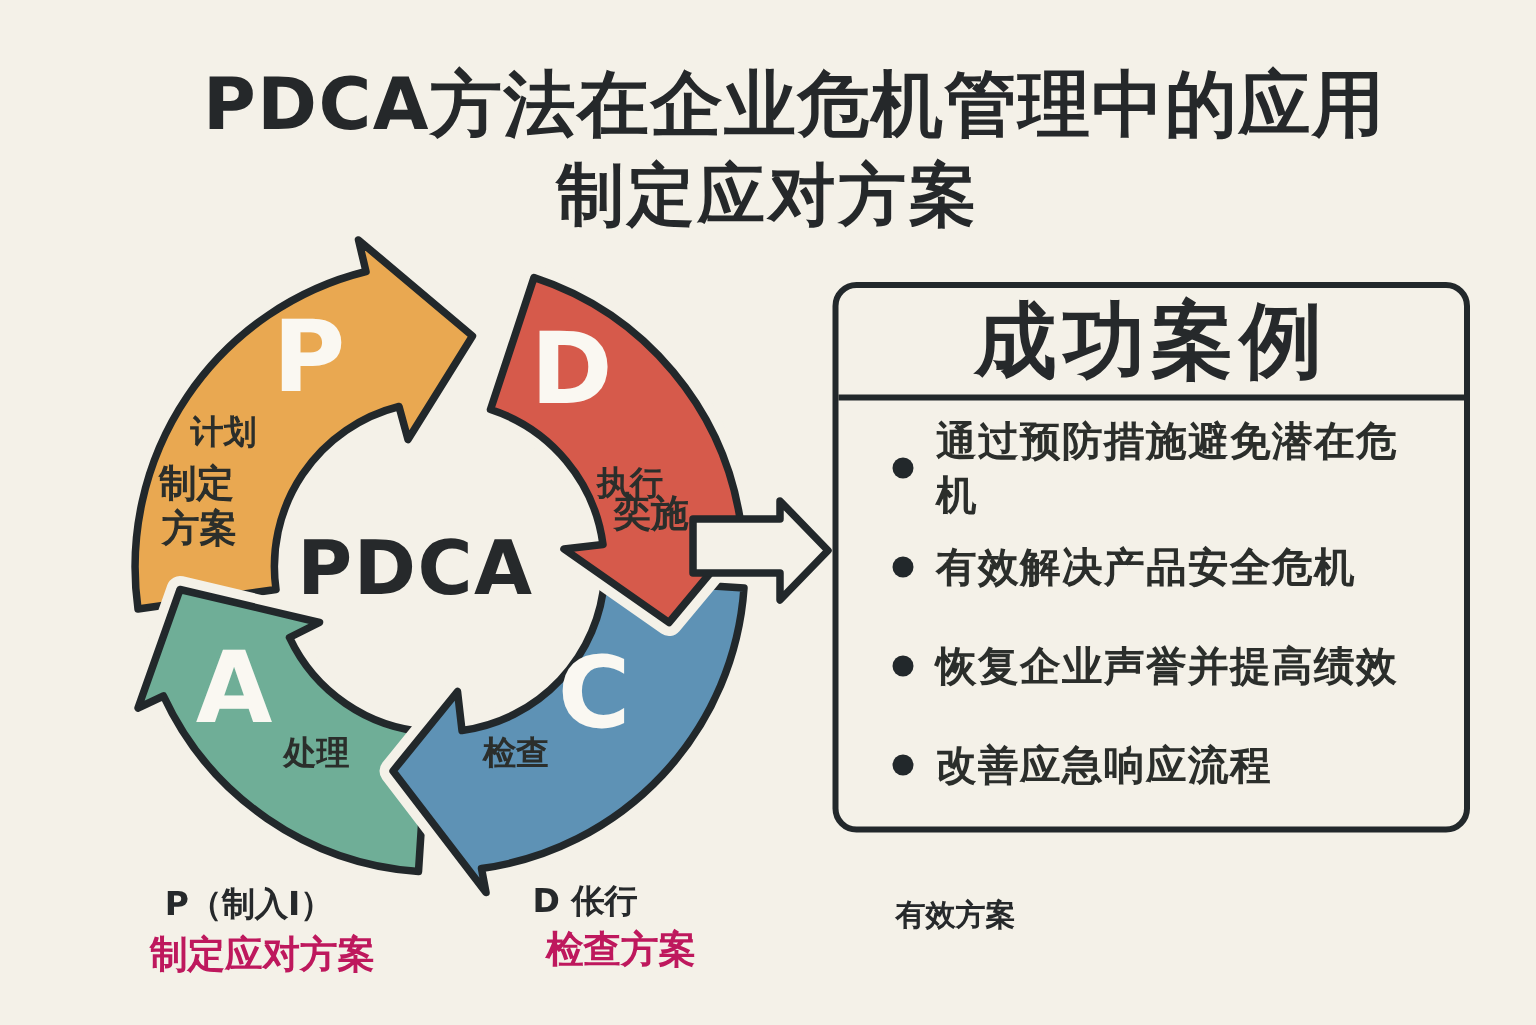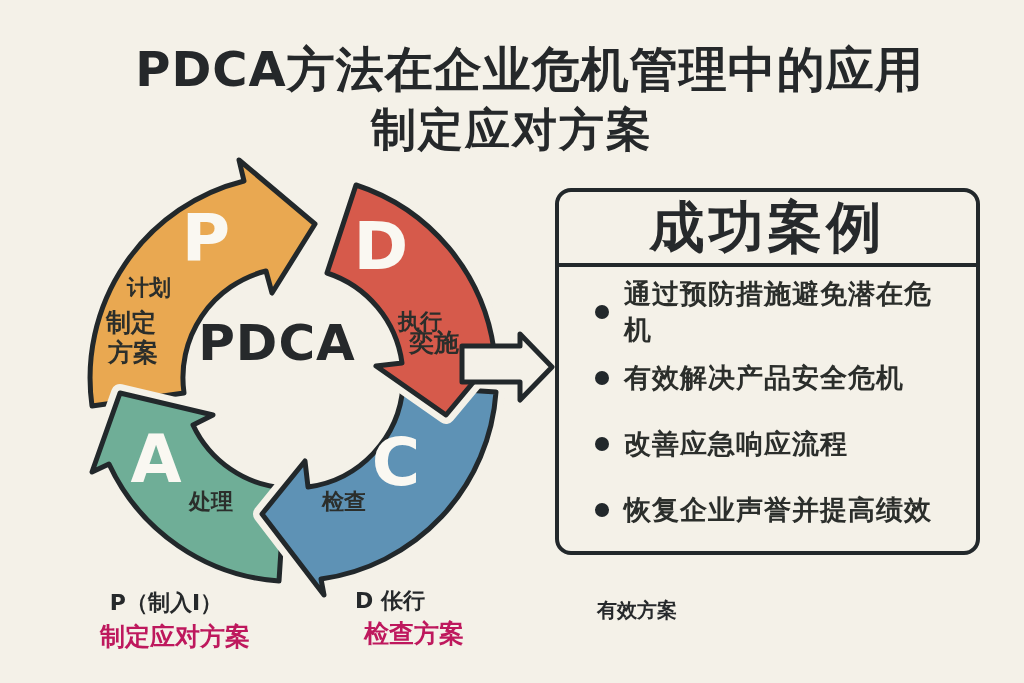--- a/index.html
+++ b/index.html
@@ -11,21 +11,21 @@
   }
   .abs { position:absolute; transform:translate(-50%,-50%); white-space:nowrap; }
   .title-line1 { position:absolute; top:38px; left:0; width:1024px; text-align:center;
     font-size:48px; font-weight:700; letter-spacing:1px; color:#25282a;padding-left:35px; }
   .title-line2 { position:absolute; top:100px; left:0; width:1024px; text-align:center;
     font-size:45px; font-weight:700; letter-spacing:2px; color:#25282a; }
   svg.diagram { position:absolute; left:0; top:0; }
   .seg-letter { font-size:66px; font-weight:700; color:#FAF8F2; }
   .seg-label  { font-size:22px; font-weight:700; color:#2B2E2B; }
   .seg-sub    { font-size:25px; font-weight:700; color:#2B2E2B; }
-  .center-title { font-size:50px; font-weight:700; letter-spacing:1px; color:#26292b; }
+  .center-title { font-size:50px; font-weight:700; letter-spacing:1px; color:#26292b;margin-top:36px; }
   .center-sub   { font-size:36px; font-weight:700; letter-spacing:4px; color:#26292b; }
   .result-box {
     position:absolute; left:555px; top:188px; width:425px; height:367px;
     border:4px solid #22282B; border-radius:16px; background:#F4F1E8;
   }
   .result-box h2 {
     height:75px; display:flex; align-items:center; justify-content:center;
     font-size:55px; font-weight:700; letter-spacing:4px;
     border-bottom:4px solid #22282B; color:#26292b;
   }
@@ -82,25 +82,25 @@
       <li>
         <span class="dot"></span>
         <span>通过预防措施避免潜在危机</span>
       </li>
       <li>
         <span class="dot"></span>
         <span>有效解决产品安全危机</span>
       </li>
       <li>
         <span class="dot"></span>
-        <span>改善应急响应流程</span>
+        <span>恢复企业声誉并提高绩效</span>
       </li>
       <li>
         <span class="dot"></span>
-        <span>恢复企业声誉并提高绩效</span>
+        <span>改善应急响应流程</span>
       </li>
     </ul>
   </div>
 
   <div class="abs fn-l1" style="left:166px; top:603px;">P（制入I）</div>
   <div class="abs fn-l2" style="left:175px; top:636px;">制定应对方案</div>
   <div class="abs fn-l1" style="left:390px; top:601px;">D 伥行</div>
   <div class="abs fn-l2" style="left:414px; top:633px;">检查方案</div>
   <div class="abs fn-l3" style="left:637px; top:610px;">有效方案</div>
 

